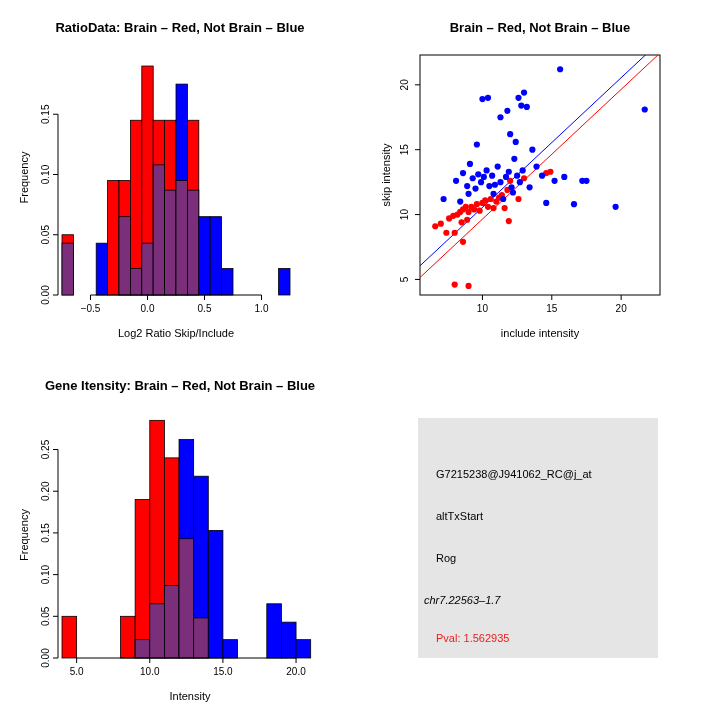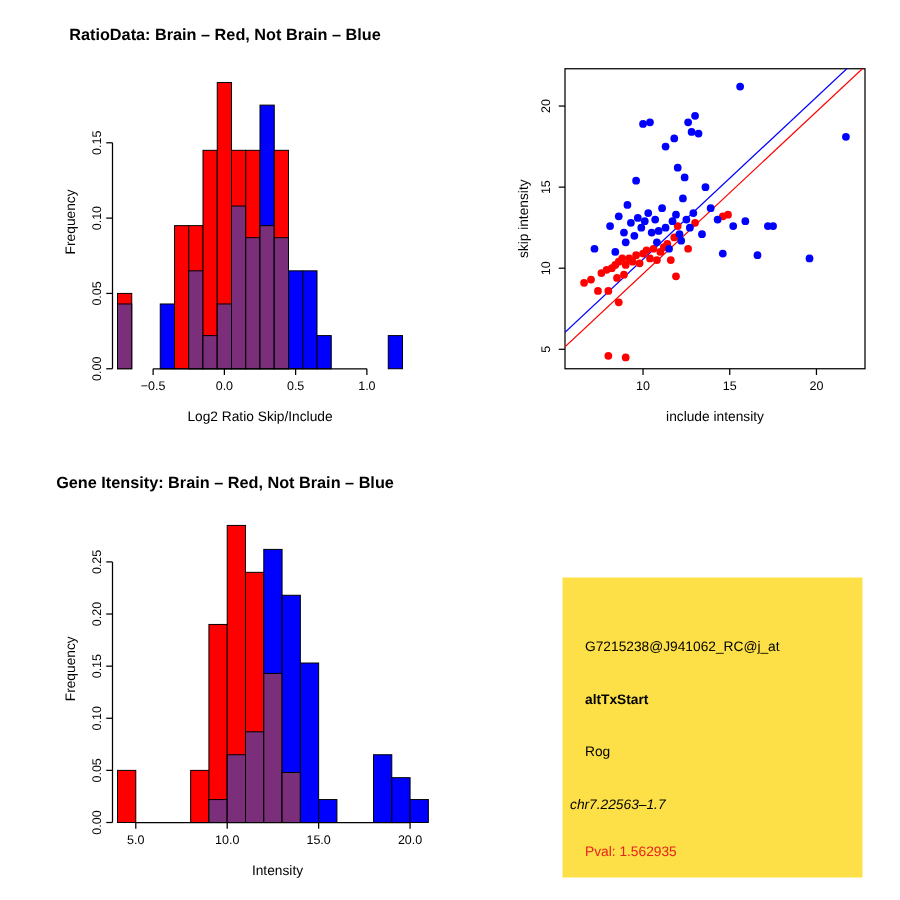--- a/index.html
+++ b/index.html
@@ -1,21 +1,21 @@
 <!DOCTYPE html>
 <html><head>
 <meta charset="utf-8">
 <style>
   html,body{margin:0;padding:0;background:#ffffff;}
   body{width:720px;height:720px;font-family:"Liberation Sans",sans-serif;color:#000;}
   #root{position:relative;width:720px;height:720px;}
-  .panel{position:absolute;padding-left:32px;}
+  .panel{position:absolute;}
   .ptitle{font-size:13px;font-weight:bold;text-align:center;font-family:"Liberation Sans",sans-serif;}
   svg{display:block;}
-  .infobox{background:#fde047;width:240px;height:240px;position:relative;margin-top:44px;}
+  .infobox{background:#e5e5e5;width:240px;height:240px;position:relative;}
   .infoline{position:absolute;font-size:11px;font-family:"Liberation Sans",sans-serif;color:#000;}
   .pval{color:#e8221f;}
 </style>
 </head>
 <body>
 
 <div id="root">
 
   <div class="panel" style="left:0px;top:0px;width:360px;height:360px;">
     <div class="ptitle" style="position:absolute;left:0;top:20px;width:360px;">RatioData: Brain – Red, Not Brain – Blue</div>
@@ -61,20 +61,21 @@
           <text x="49" y="174.48717948717947" text-anchor="middle" font-family="&quot;Liberation Sans&quot;, sans-serif" font-size="10px" fill="#000" transform="rotate(-90 49 174.48717948717947)">0.10</text>
           <line x1="58" y1="114.23076923076925" x2="53" y2="114.23076923076925" stroke="#000" stroke-width="1"></line>
           <text x="49" y="114.23076923076925" text-anchor="middle" font-family="&quot;Liberation Sans&quot;, sans-serif" font-size="10px" fill="#000" transform="rotate(-90 49 114.23076923076925)">0.15</text>
           <text x="176" y="337" text-anchor="middle" font-family="&quot;Liberation Sans&quot;, sans-serif" font-size="11px" fill="#000">Log2 Ratio Skip/Include</text>
           <text x="28" y="177.5" text-anchor="middle" font-family="&quot;Liberation Sans&quot;, sans-serif" font-size="11px" fill="#000" transform="rotate(-90 28 177.5)">Frequency</text>
         </g>
       </svg>
   </div>
 
   <div class="panel" style="left:360px;top:0px;width:360px;height:360px;">
+    <div class="ptitle" style="position:absolute;left:0;top:20px;width:360px;">Brain – Red, Not Brain – Blue</div>
     <svg id="svg-scatter" width="360" height="360">
         <g>
           <rect x="60" y="55" width="240" height="240" fill="none" stroke="#000" stroke-width="1"></rect>
           <defs>
             <clipPath id="clip-svg-scatter">
               <rect x="60" y="55" width="240" height="240"></rect>
             </clipPath>
           </defs>
           <g clip-path="url(#clip-svg-scatter)">
             <line x1="60" y1="265.81081081081084" x2="300" y2="41.37837837837836" stroke="#0000ff" stroke-width="1"></line>
@@ -233,20 +234,20 @@
           <text x="49" y="89.52542372881354" text-anchor="middle" font-family="&quot;Liberation Sans&quot;, sans-serif" font-size="10px" fill="#000" transform="rotate(-90 49 89.52542372881354)">0.25</text>
           <text x="190" y="340" text-anchor="middle" font-family="&quot;Liberation Sans&quot;, sans-serif" font-size="11px" fill="#000">Intensity</text>
           <text x="28" y="175" text-anchor="middle" font-family="&quot;Liberation Sans&quot;, sans-serif" font-size="11px" fill="#000" transform="rotate(-90 28 175)">Frequency</text>
         </g>
       </svg>
   </div>
 
   <div class="panel" style="left:418px;top:418px;">
     <div class="infobox">
       <div class="infoline" style="left:18px;top:50px;">G7215238@J941062_RC@j_at</div>
-      <div class="infoline" style="left:18px;top:92px;font-weight:bold;">altTxStart</div>
+      <div class="infoline" style="left:18px;top:92px;">altTxStart</div>
       <div class="infoline" style="left:18px;top:134px;">Rog</div>
       <div class="infoline" style="left:6px;top:176px;font-style:italic;">chr7.22563–1.7</div>
       <div class="infoline pval" style="left:18px;top:214px;">Pval: 1.562935</div>
     </div>
   </div>
 
 </div>
 
 </body></html>

